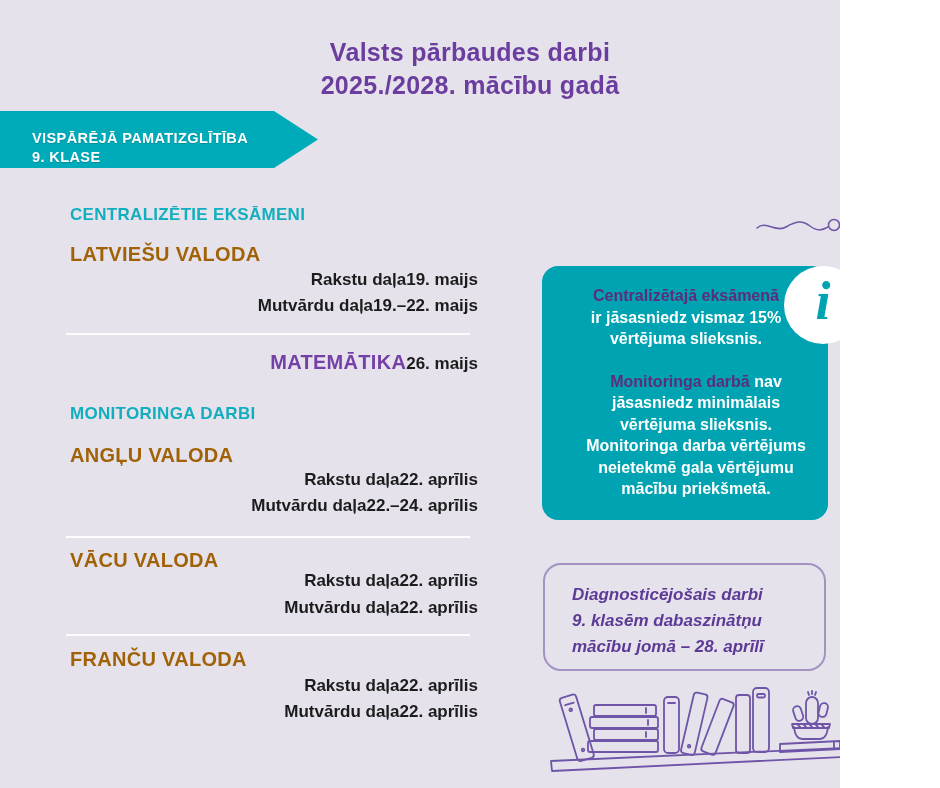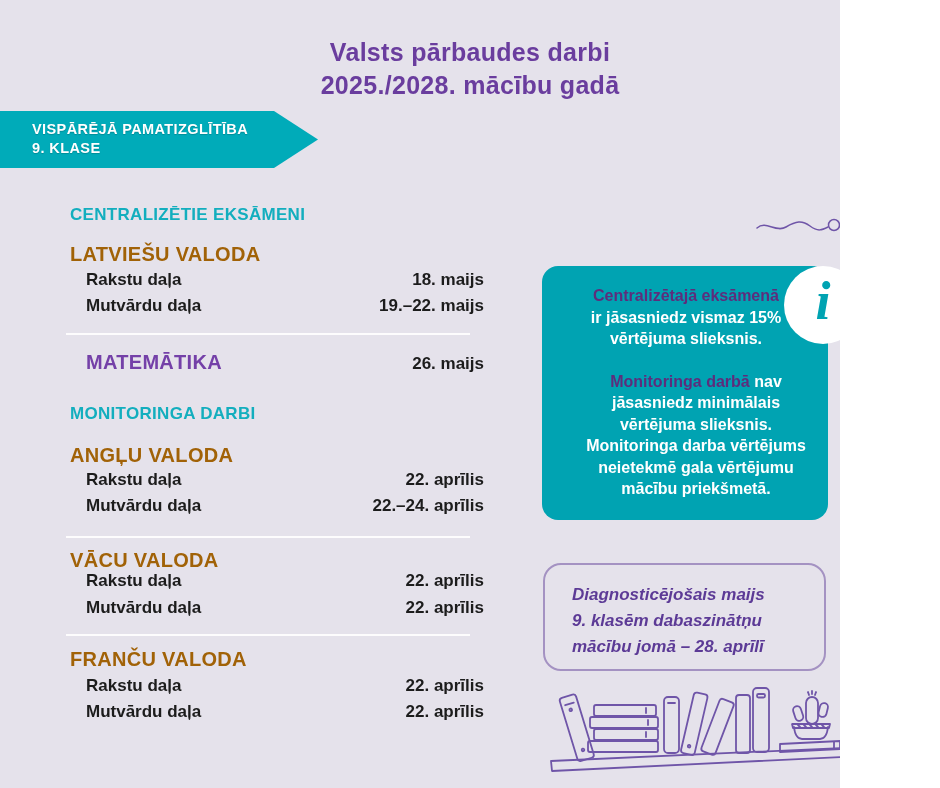--- a/index.html
+++ b/index.html
@@ -9,27 +9,27 @@
     font-family:"Liberation Sans", sans-serif;
   }
   
   .title{position:absolute; top:36px; left:0; width:940px; text-align:center;}
   .title-line{font-size:25px; line-height:33px; font-weight:bold; color:#6a3d9e; letter-spacing:.3px;}
   
   .ribbon{
     position:absolute; top:111px; left:0; width:318px; height:57px;
     background:#00abb9; color:#ffffff;
     clip-path:polygon(0 0, calc(100% - 44px) 0, 100% 50%, calc(100% - 44px) 100%, 0 100%);
-    padding:9px 0 0 32px; box-sizing:border-box;
+    padding:18px 0 0 32px; box-sizing:border-box;
   }
   .ribbon div{font-size:14.5px; line-height:19px; font-weight:bold; letter-spacing:.4px; text-shadow:0 1px 1px rgba(0,0,0,.18);}
   
   .sec-heading{position:absolute; left:70px; font-size:17px; font-weight:bold; letter-spacing:.3px; color:#13aebe;}
   .subject{position:absolute; left:70px; font-size:20px; font-weight:bold; letter-spacing:.3px; color:#a16207;}
-  .row{position:absolute; left:86px; width:398px; display:flex; justify-content:space-between; align-items:baseline;}
+  .row{position:absolute; left:80px; width:398px; display:flex; justify-content:flex-end; align-items:baseline;}
   .row .lbl,.row .val{font-size:17px; font-weight:bold; color:#1c1c1c;}
   .row .subject-inline{font-size:20px; font-weight:bold; letter-spacing:.3px; color:#7440a8;}
   .divider{position:absolute; left:66px; width:404px; height:2px; background:rgba(255,255,255,.9);}
   
   .note{
     position:absolute; left:542px; top:266px; width:286px; height:254px;
     background:#00a3b2; border-radius:16px; box-sizing:border-box;
     padding:19px 20px 0 22px; color:#ffffff;
   }
   .note p{margin:0; font-size:16px; line-height:21.5px; font-weight:bold;text-align:center;}
@@ -69,21 +69,21 @@
   <div class="ribbon">
     <div>VISPĀRĒJĀ PAMATIZGLĪTĪBA</div>
     <div>9. KLASE</div>
   </div>
 
   <div class="sec-heading" style="top:205px">CENTRALIZĒTIE EKSĀMENI</div>
 
   <div class="subject" style="top:243px">LATVIEŠU VALODA</div>
   <div class="row" style="top:270px">
     <span class="lbl">Rakstu daļa</span>
-    <span class="val">18. maijs</span>
+    <span class="val">19. maijs</span>
   </div>
   <div class="row" style="top:296px">
     <span class="lbl">Mutvārdu daļa</span>
     <span class="val">19.–22. maijs</span>
   </div>
 
   <div class="divider" style="top:333px"></div>
 
   <div class="row" style="top:351px">
     <span class="subject-inline">MATEMĀTIKA</span>
@@ -128,21 +128,21 @@
 
   <div class="note">
     <p><span class="hl">Centralizētajā eksāmenā</span><br><span>ir jāsasniedz vismaz 15% vērtējuma slieksnis.</span></p>
     <p><span class="hl">Monitoringa darbā</span><span> nav jāsasniedz minimālais vērtējuma slieksnis. Monitoringa darba vērtējums neietekmē gala vērtējumu mācību priekšmetā.</span></p>
   </div>
   <div class="info-badge">
     <span class="info-i">i</span>
   </div>
 
   <div class="diag">
-    <div class="diag-line">Diagnosticējošais maijs</div>
+    <div class="diag-line">Diagnosticējošais darbi</div>
     <div class="diag-line">9. klasēm dabaszinātņu</div>
     <div class="diag-line">mācību jomā – 28. aprīlī</div>
   </div>
 
   <svg class="pen-illo" width="184" height="112" viewBox="0 0 184 112" fill="none" stroke="#6f55a8" stroke-width="1.5" stroke-linecap="round" stroke-linejoin="round">
     <path d="M1,96 C10,88 20,101 30,95 S46,88 54,94 S66,98 72,95"></path>
     <circle cx="78" cy="93" r="5.5"></circle>
     <path d="M84,95 C90,99 96,91 102,95 S114,99 120,94"></path>
     <circle cx="124" cy="92" r="3"></circle>
     <path d="M127,93 C136,98 146,104 156,100 S172,91 183,95"></path>

